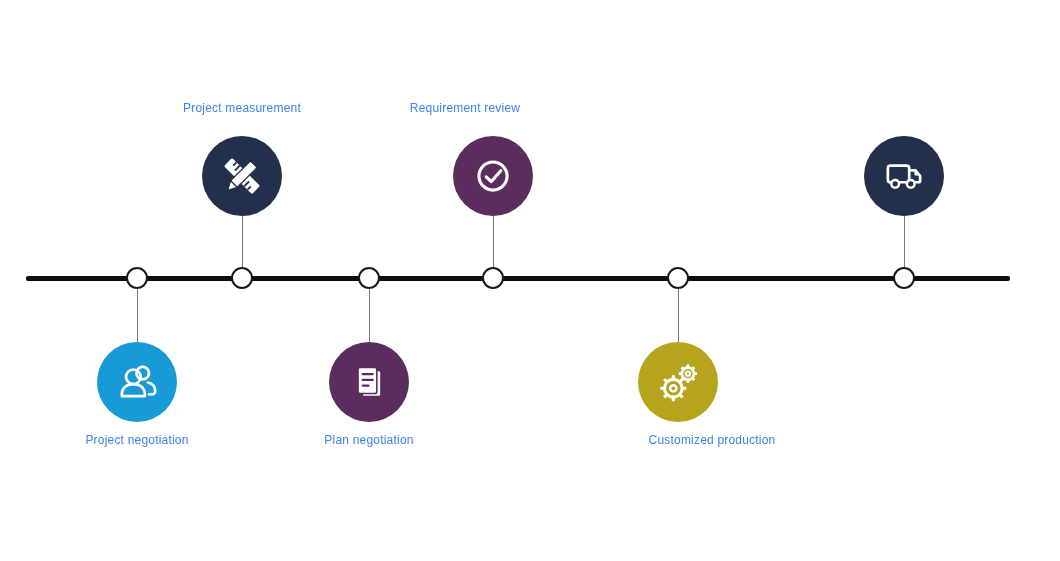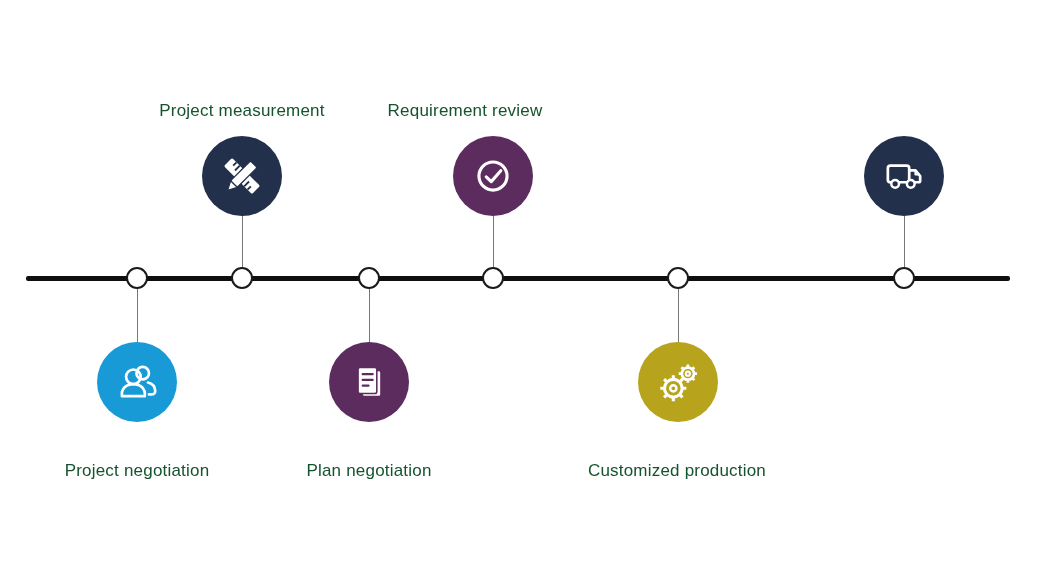--- a/index.html
+++ b/index.html
@@ -45,27 +45,27 @@
     align-items: center;
     justify-content: center;
     z-index: 4;
   }
   .icon-circle.above { top: 136px; }
   .icon-circle.below { top: 342px; }
   .step-label {
     position: absolute;
     transform: translateX(-50%);
     white-space: nowrap;
-    font-size: 17px;
+    font-size: 12px;
     letter-spacing: 0.2px;
-    color: #14532d;
+    color: #3b82f6;
     z-index: 4;
   }
   .step-label.above { top: 101px; }
-  .step-label.below { top: 433px; margin-top: 28px; }
+  .step-label.below { top: 433px; }
 </style>
 </head>
 <body>
 
 <div class="stage">
 
   <div class="timeline-line"></div>
 
   <div class="timeline-node" style="left:126px"></div>
   <div class="timeline-node" style="left:231px"></div>
@@ -125,21 +125,21 @@
       <g stroke="#ffffff" fill="none">
         <circle cx="19.5" cy="30" r="8.5" stroke-width="3"></circle>
         <circle cx="19.5" cy="30" r="3" stroke-width="2.4"></circle>
         <path stroke-width="3" d="M28.5 30 L32 30 M25.86 36.36 L28.34 38.84 M19.5 39 L19.5 42.5 M13.14 36.36 L10.66 38.84 M10.5 30 L7 30 M13.14 23.64 L10.66 21.16 M19.5 21 L19.5 17.5 M25.86 23.64 L28.34 21.16"></path>
         <circle cx="33.5" cy="16" r="5.8" stroke-width="2.6"></circle>
         <circle cx="33.5" cy="16" r="2" stroke-width="2"></circle>
         <path stroke-width="2.6" d="M39.5 16 L42.3 16 M37.74 20.24 L39.7 22.2 M33.5 22 L33.5 24.8 M29.26 20.24 L27.3 22.2 M27.5 16 L24.7 16 M29.26 11.76 L27.3 9.8 M33.5 10 L33.5 7.2 M37.74 11.76 L39.7 9.8"></path>
       </g>
     </svg>
   </div>
-  <div class="step-label below" style="left:677px">Customized production</div>
+  <div class="step-label below" style="left:712px">Customized production</div>
 
   <div class="connector above" style="left:903.5px"></div>
   <div class="icon-circle above" style="left: 864px; background: rgb(34, 48, 76); color: rgb(34, 48, 76);">
     <svg viewBox="0 0 48 48" width="50" height="50">
       <g stroke="#ffffff" fill="none" stroke-width="2.6" stroke-linejoin="round">
         <rect x="8.5" y="14" width="20.5" height="16" rx="2.5"></rect>
         <path d="M29 18.5 h6 l4.5 5.5 v4.5 a1.5 1.5 0 0 1 -1.5 1.5 h-9"></path>
         <path d="M35 18.5 v4 h4.2" stroke-width="2"></path>
       </g>
       <circle cx="15.5" cy="31.5" r="3.7" fill="currentColor" stroke="#ffffff" stroke-width="2.4"></circle>

